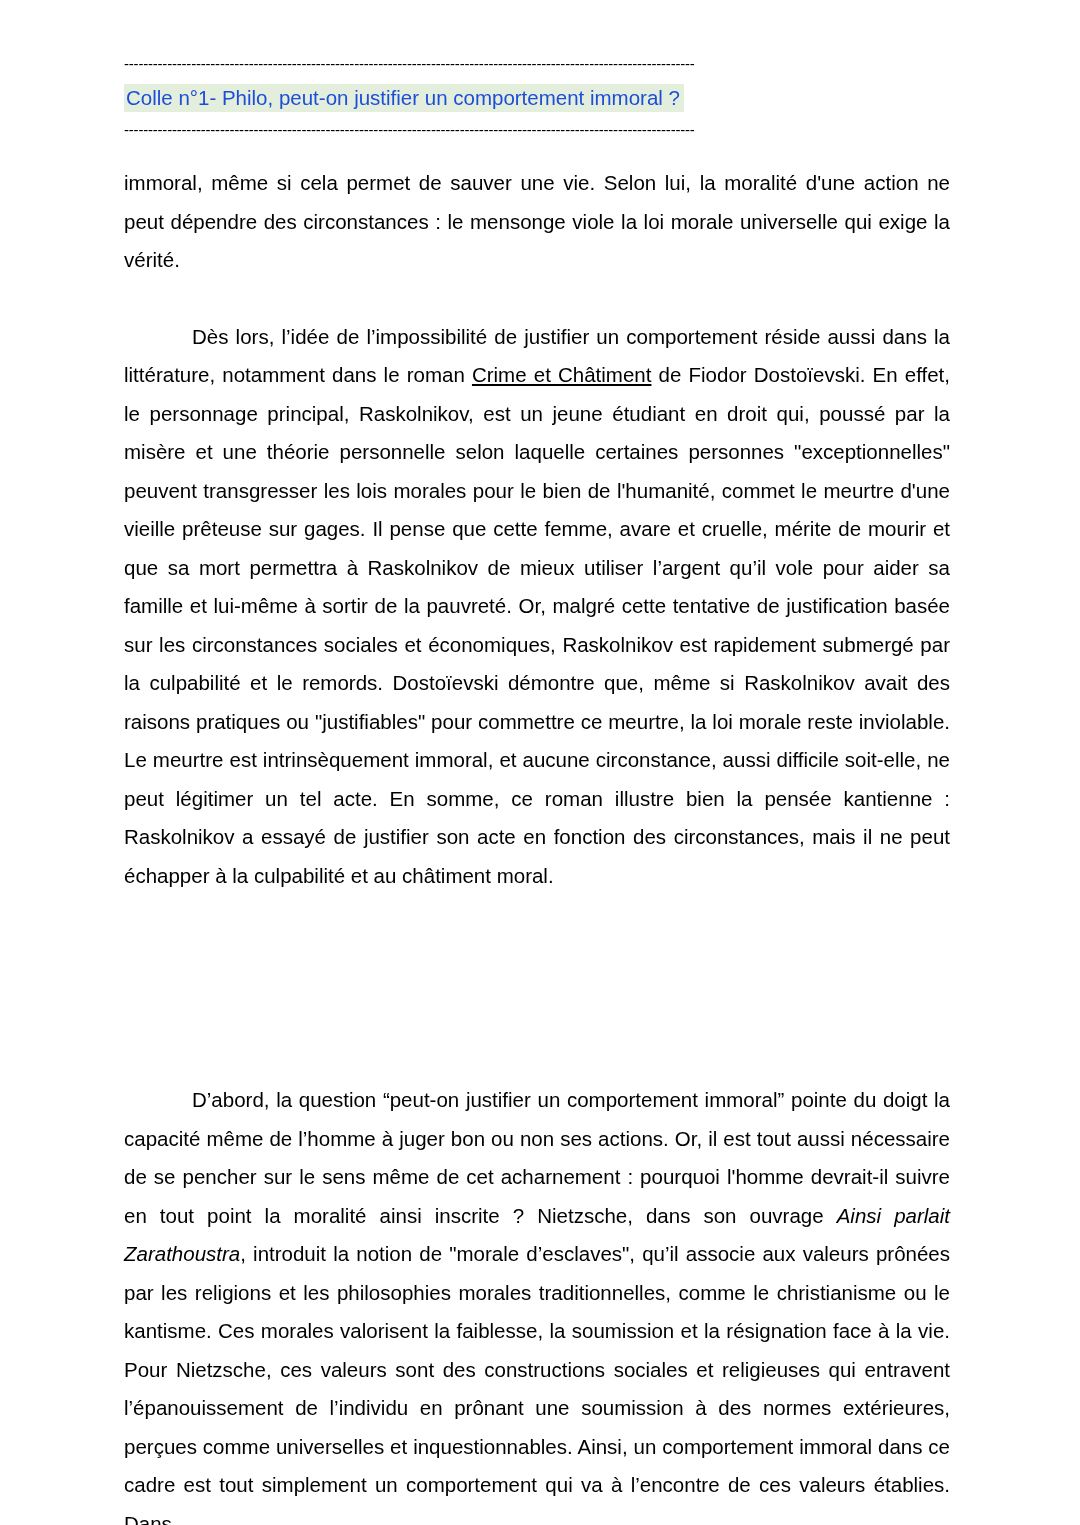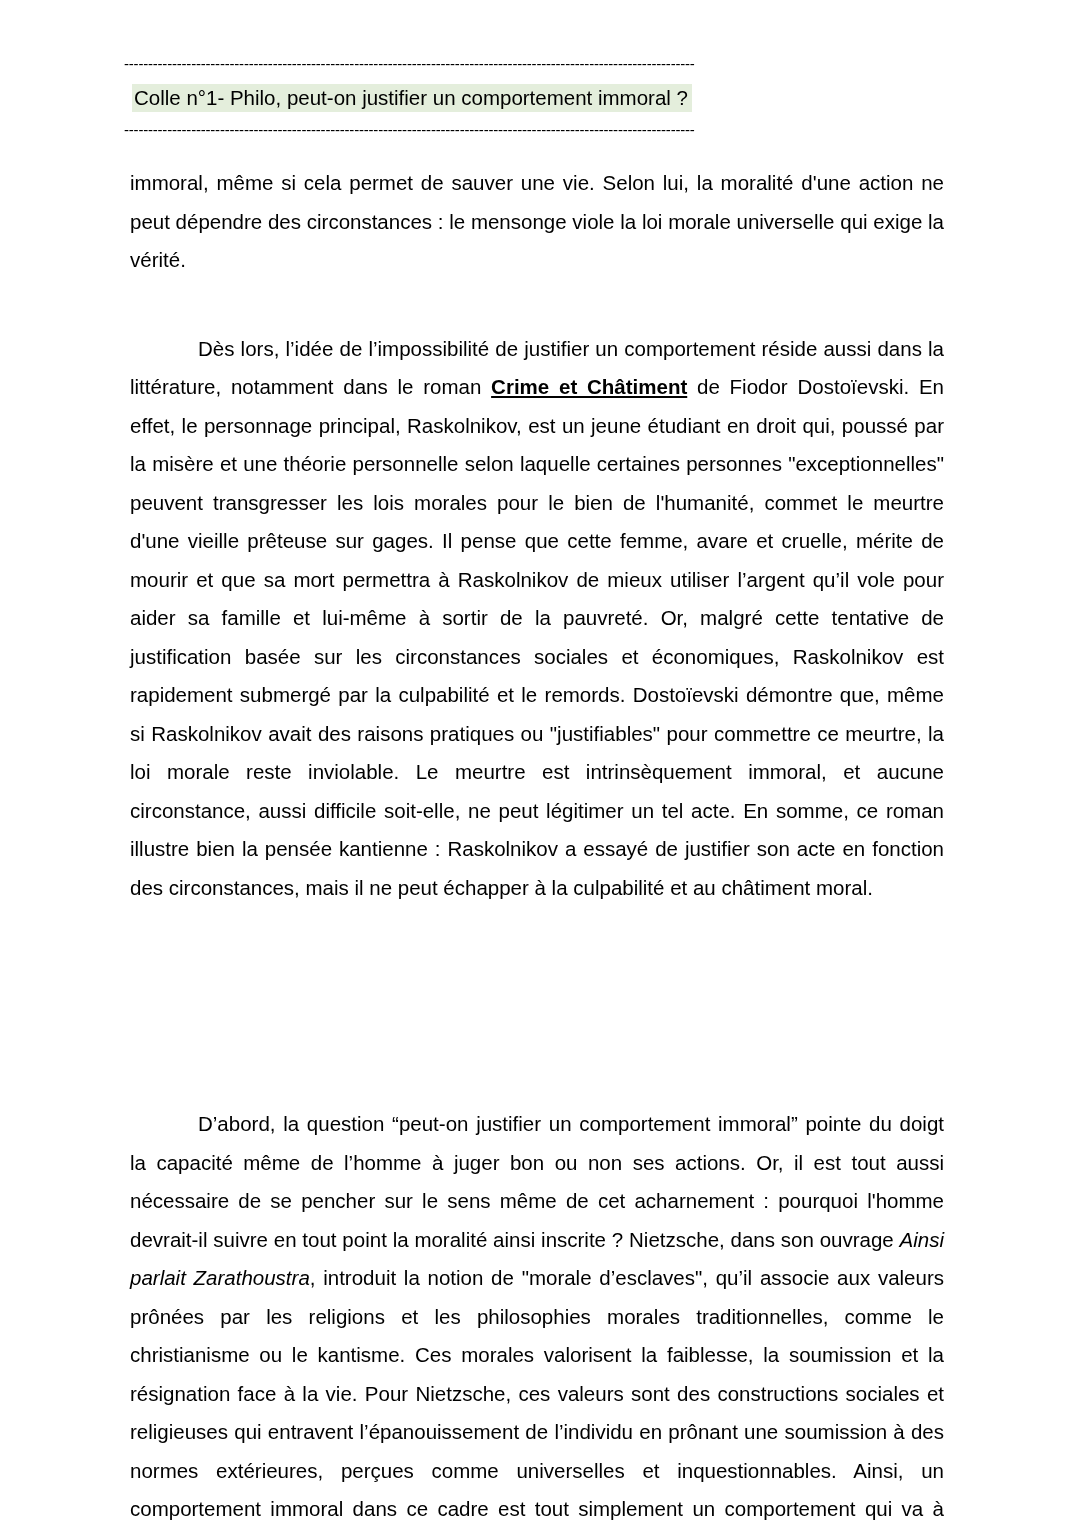--- a/index.html
+++ b/index.html
@@ -38,51 +38,51 @@
     overflow: hidden;
     height: 16px;
     margin: 0;
   }
   .rule-top { margin-bottom: 11px; }
   .rule-bottom { margin-top: 9px; }
 
   .doc-title {
     font-size: 20.5px;
     line-height: 30px;
-    color: #000000;
-    margin: 8px;
+    color: #1d4ed8;
+    margin: 0;
     font-weight: normal;
     white-space: nowrap;
   }
   .doc-title .hl {
     background: #e4eedc;
     padding: 2px 4px 3px 2px;
   }
 
   .body-block {
     margin-top: 26px;
   }
   p.para {
-    margin: 6px;
+    margin: 0;
     font-size: 20.5px;
     line-height: 38.5px;
     text-align: justify;
     text-justify: inter-word;
     color: #000000;
     letter-spacing: 0.0px;
     word-spacing: 0px;
   }
   p.para.indent {
     text-indent: 68px;
   }
   .gap-sm { height: 38px; }
   .gap-lg { height: 96px; }
   .gap-xl { height: 90px; }
 
-  .u { text-decoration: underline; font-weight: bold; }
+  .u { text-decoration: underline; }
   .i { font-style: italic; }
 </style>
 </head>
 <body>
 
 <div class="page">
   <div class="content">
 
     <div class="rule rule-top">-----------------------------------------------------------------------------------------------------------------------</div>
 

